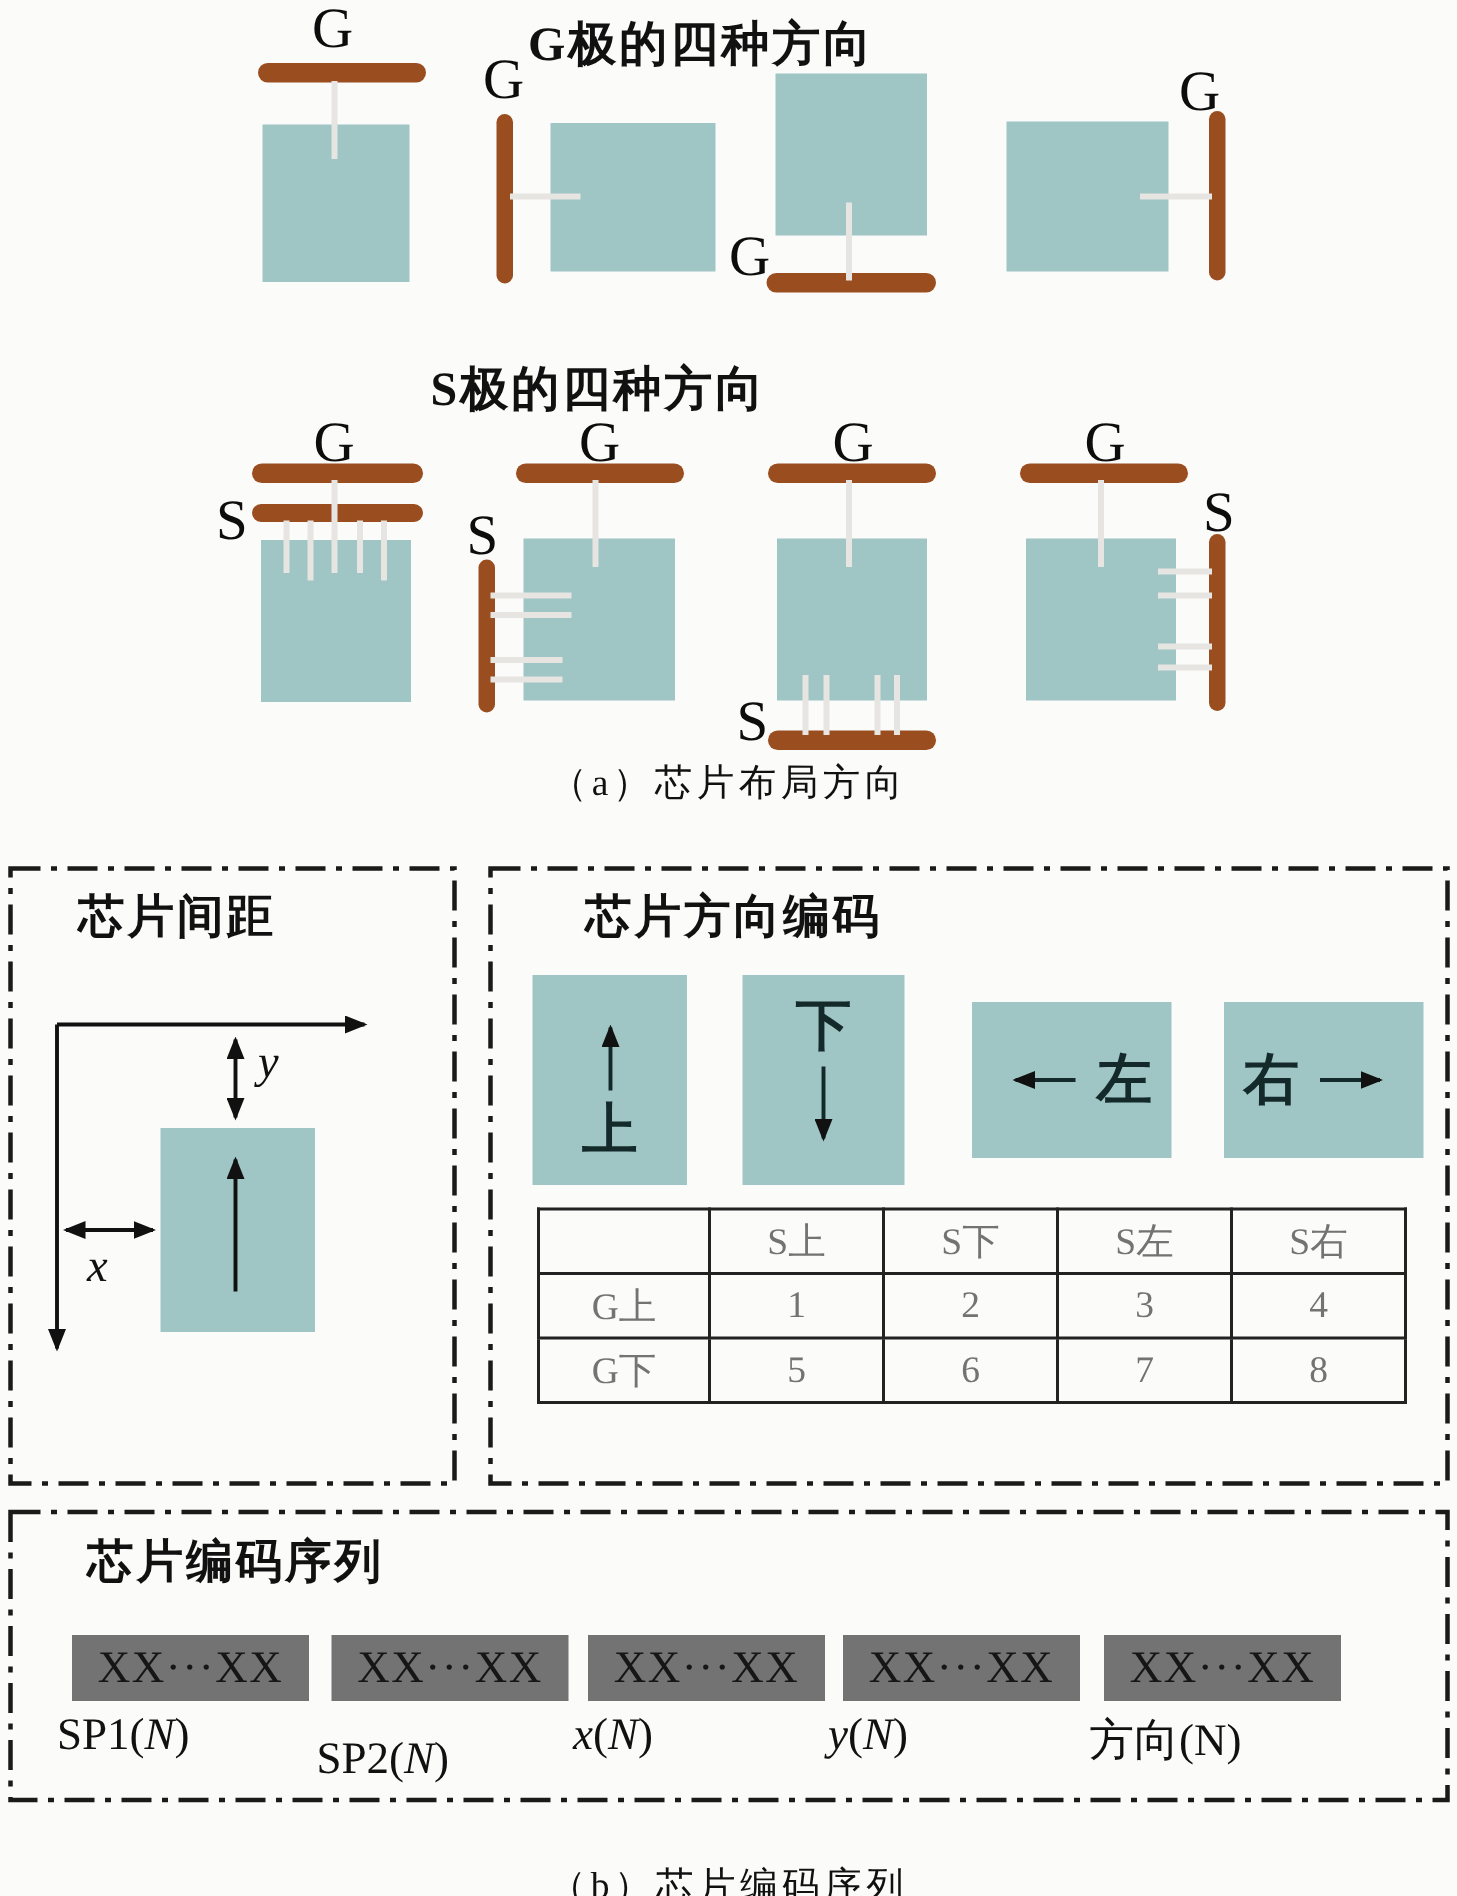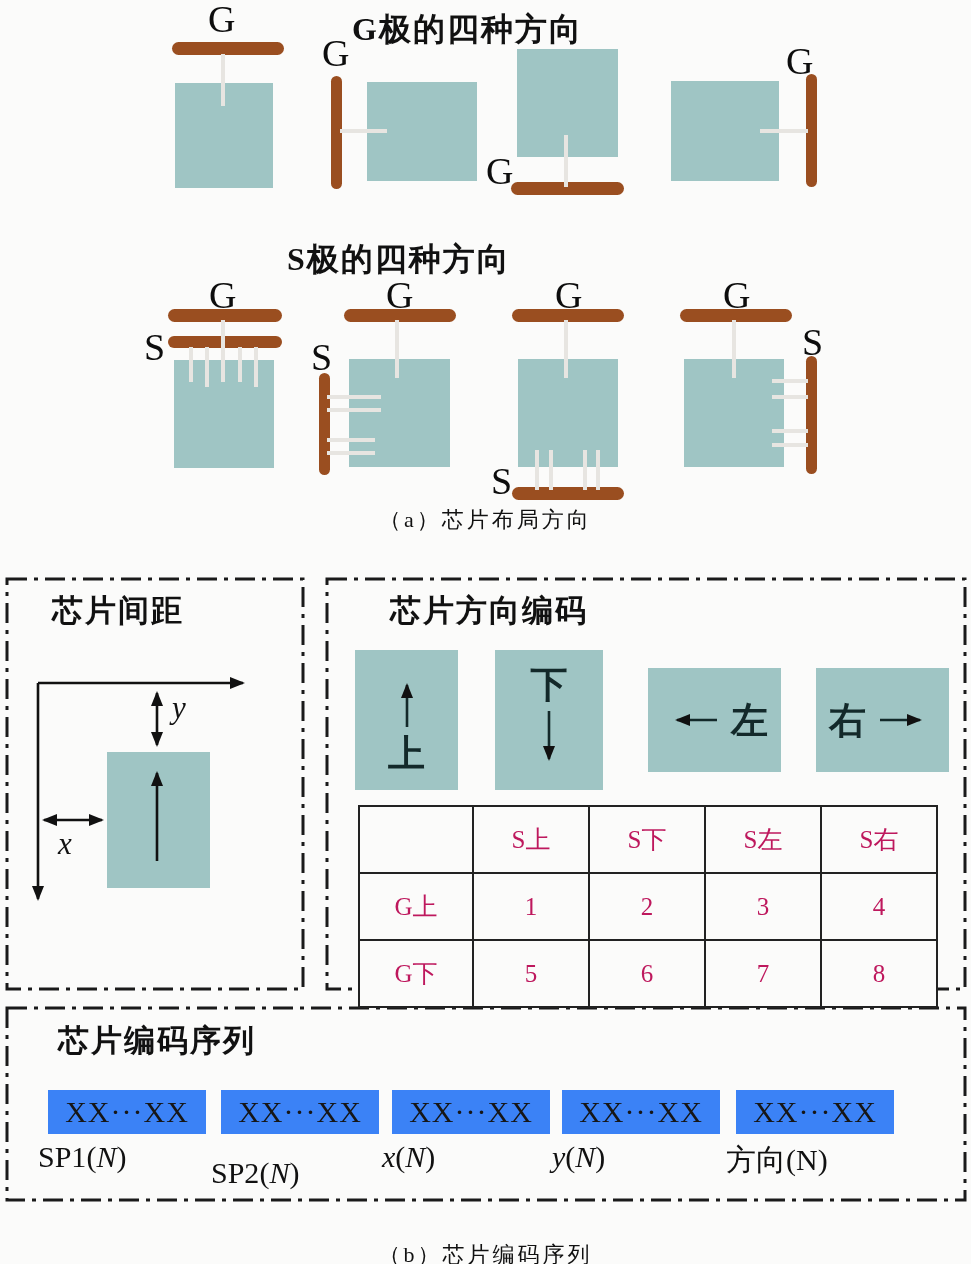--- a/index.html
+++ b/index.html
@@ -9,35 +9,35 @@
     font-family:"Liberation Serif","DejaVu Serif",serif;
     color:#141414;
   }
   .chip { position:absolute; background:#9fc5c4; z-index:1; }
   .bar-h { position:absolute; background:#9a4e20; border-radius:7px; height:13px; z-index:2; }
   .bar-v { position:absolute; background:#9a4e20; border-radius:7px; width:11px; z-index:2; }
   .wire-v { position:absolute; background:#e7e5e1; width:4px; z-index:3; }
   .wire-h { position:absolute; background:#e7e5e1; height:4px; z-index:3; }
   .pole-label { position:absolute; font-size:38px; line-height:1; color:#0d0d0d; z-index:4; }
   .sec-title { position:absolute; font-size:32px; font-weight:600; letter-spacing:2px; color:#111; }
-  .caption { position:absolute; left:0; width:971px; text-align:center; font-size:22px; letter-spacing:3px; color:#111; }
+  .caption { position:absolute; left:0; width:971px; text-align:center; font-size:25px; letter-spacing:3px; color:#111; }
   .box-title { position:absolute; font-size:31px; font-weight:600; letter-spacing:2px; color:#111; z-index:4; }
   .axis-label { position:absolute; font-style:italic; font-size:31px; color:#111; z-index:4; }
   .border-svg { position:absolute; z-index:0; }
   .overlay-svg { position:absolute; z-index:3; pointer-events:none; }
   .dir-square { position:absolute; background:#9fc5c4; display:flex; align-items:center; justify-content:center; z-index:1; }
   .dir-col { flex-direction:column; gap:6px; }
   .dir-row { flex-direction:row; gap:12px; }
   .dir-char { font-size:37px; font-weight:600; color:#13292a; line-height:1; }
   .dir-table { position:absolute; border-collapse:collapse; table-layout:fixed; background:#fbfbfa; z-index:2; }
   .dir-table th, .dir-table td {
     border:2px solid #222; text-align:center; vertical-align:middle;
-    font-size:25px; font-weight:400; height:31px; padding:16px; color:#be185d;
+    font-size:25px; font-weight:400; height:31px; padding:4px; color:#737373;
   }
-  .code-block { position:absolute; height:44px; background:#3b82f6; display:flex;
+  .code-block { position:absolute; height:44px; background:#737373; display:flex;
     align-items:center; justify-content:center; font-size:30px; letter-spacing:1px; color:#161616; z-index:2; }
   .code-label { position:absolute; font-size:30px; color:#111; z-index:2; }
   .it { font-style:italic; }
 </style>
 </head>
 <body>
 
 <div class="canvas">
 
   <svg width="0" height="0" style="position:absolute">

